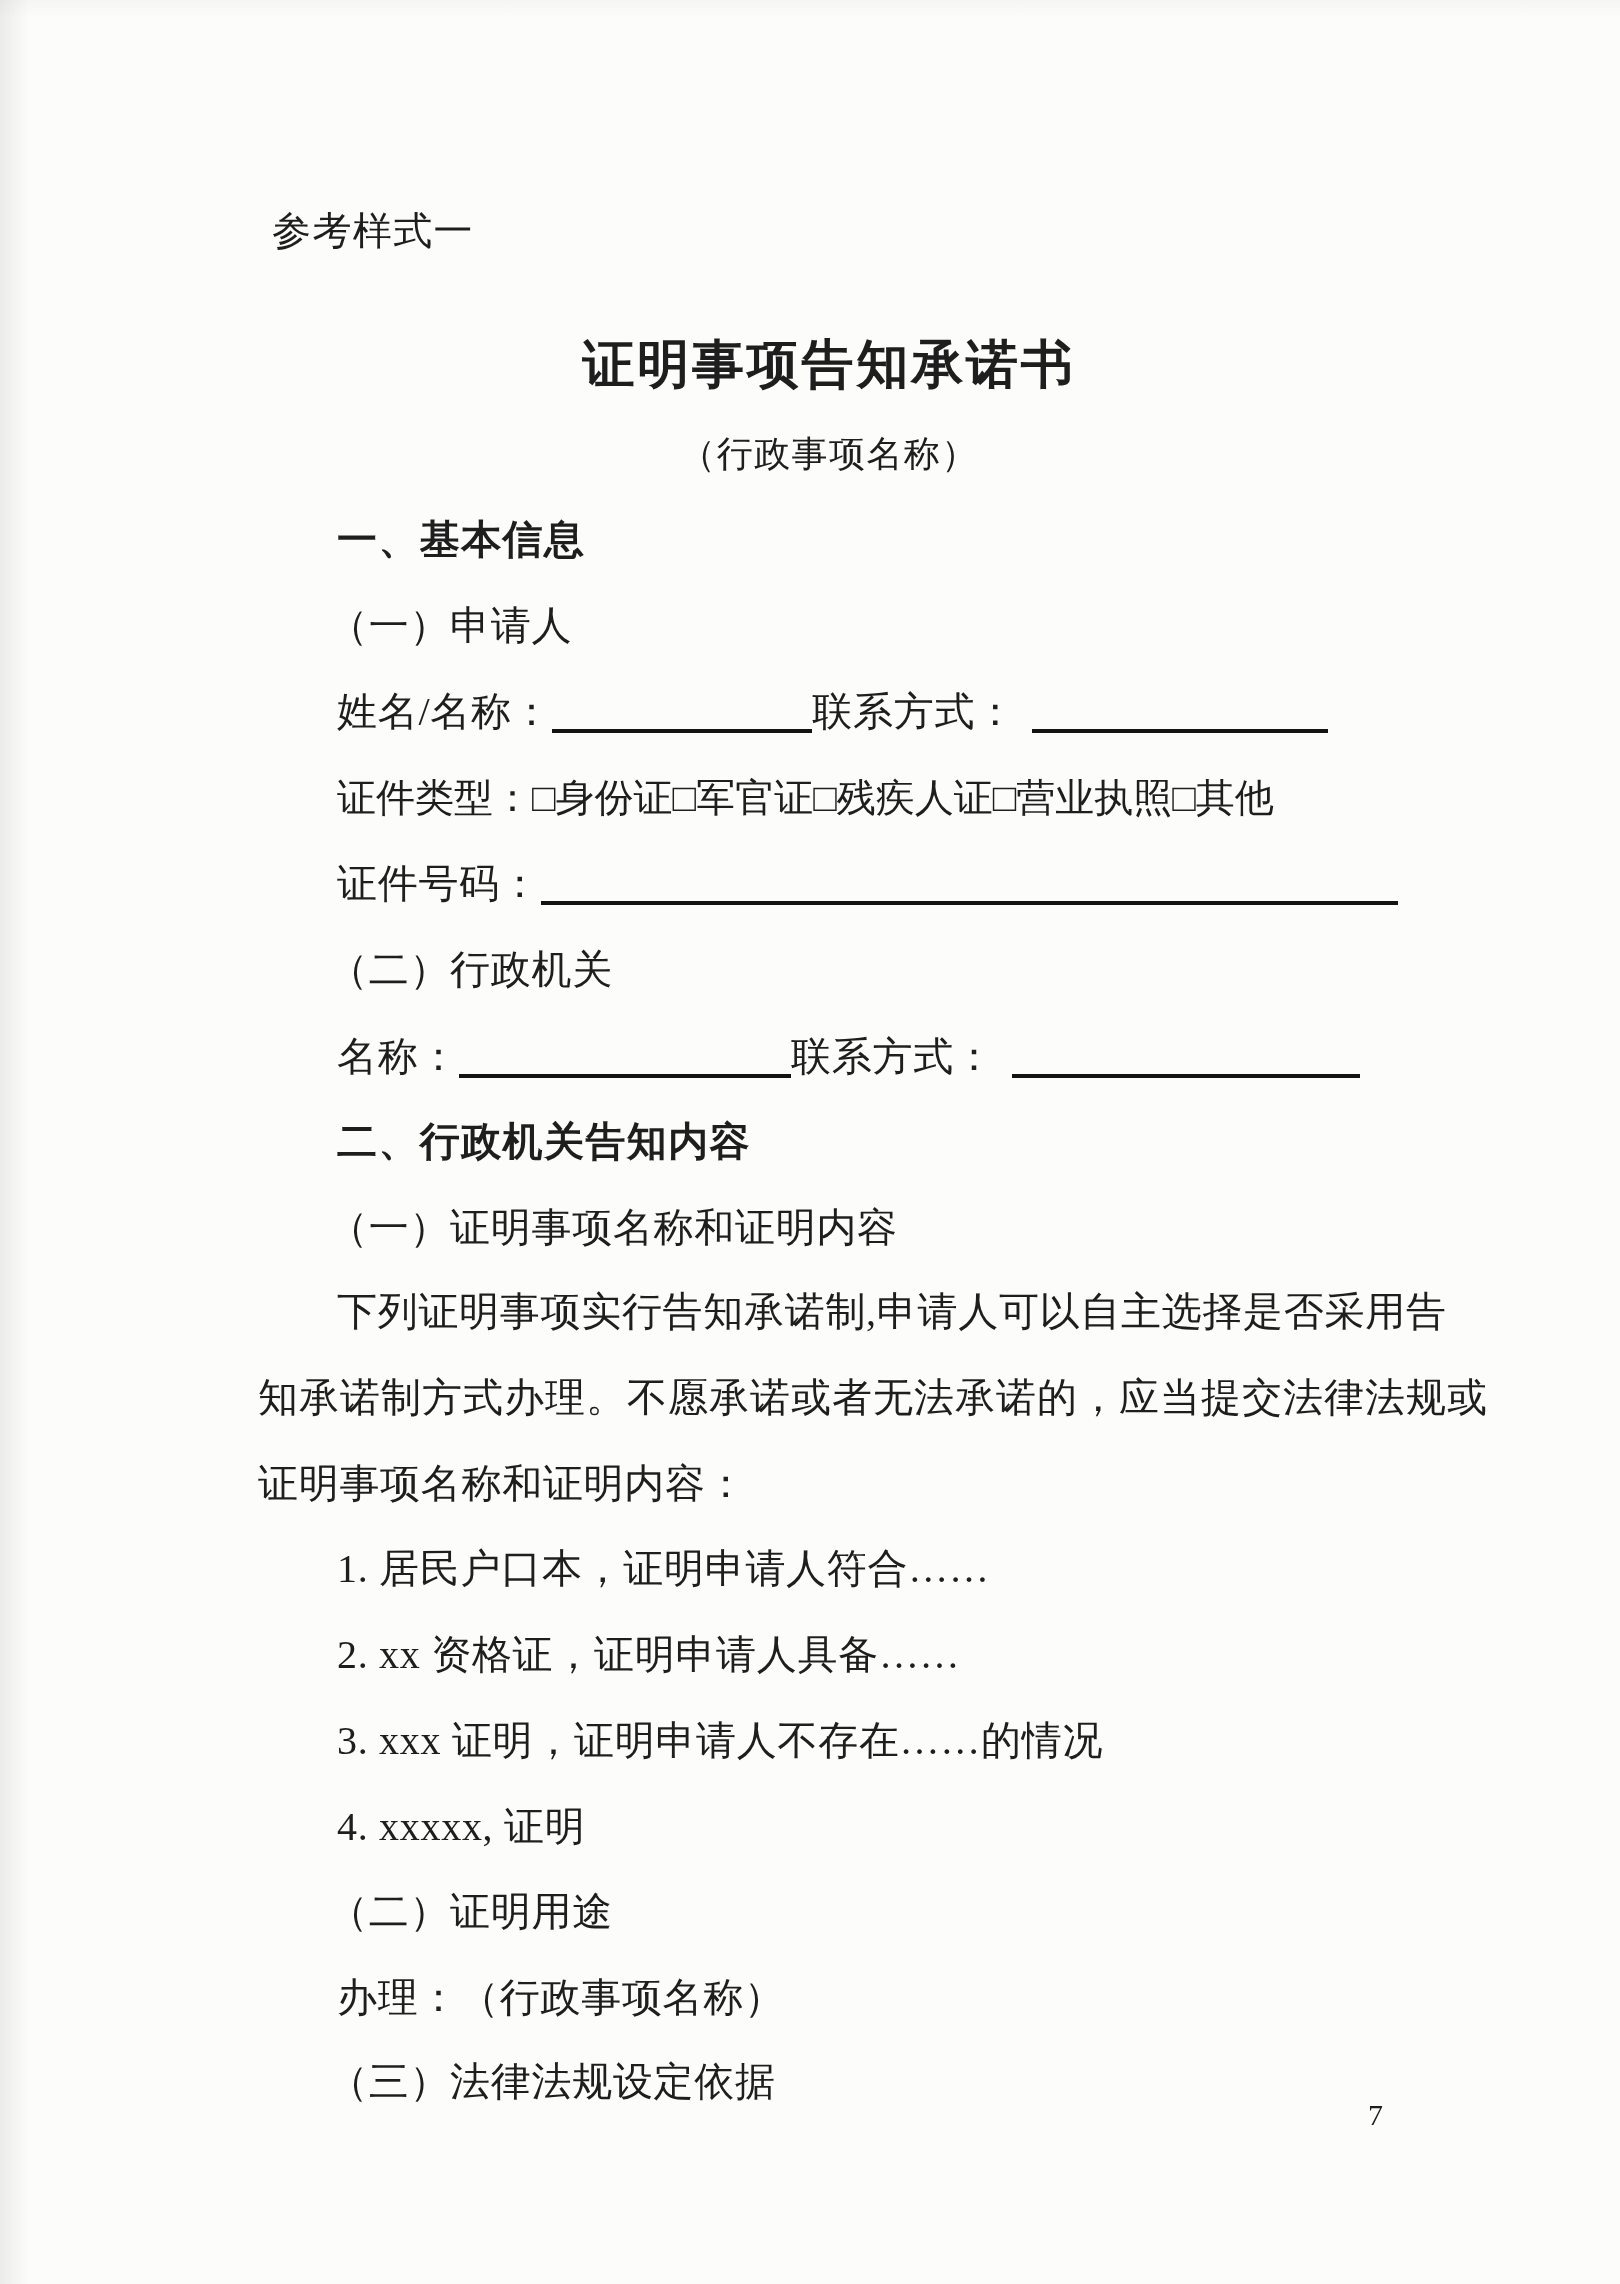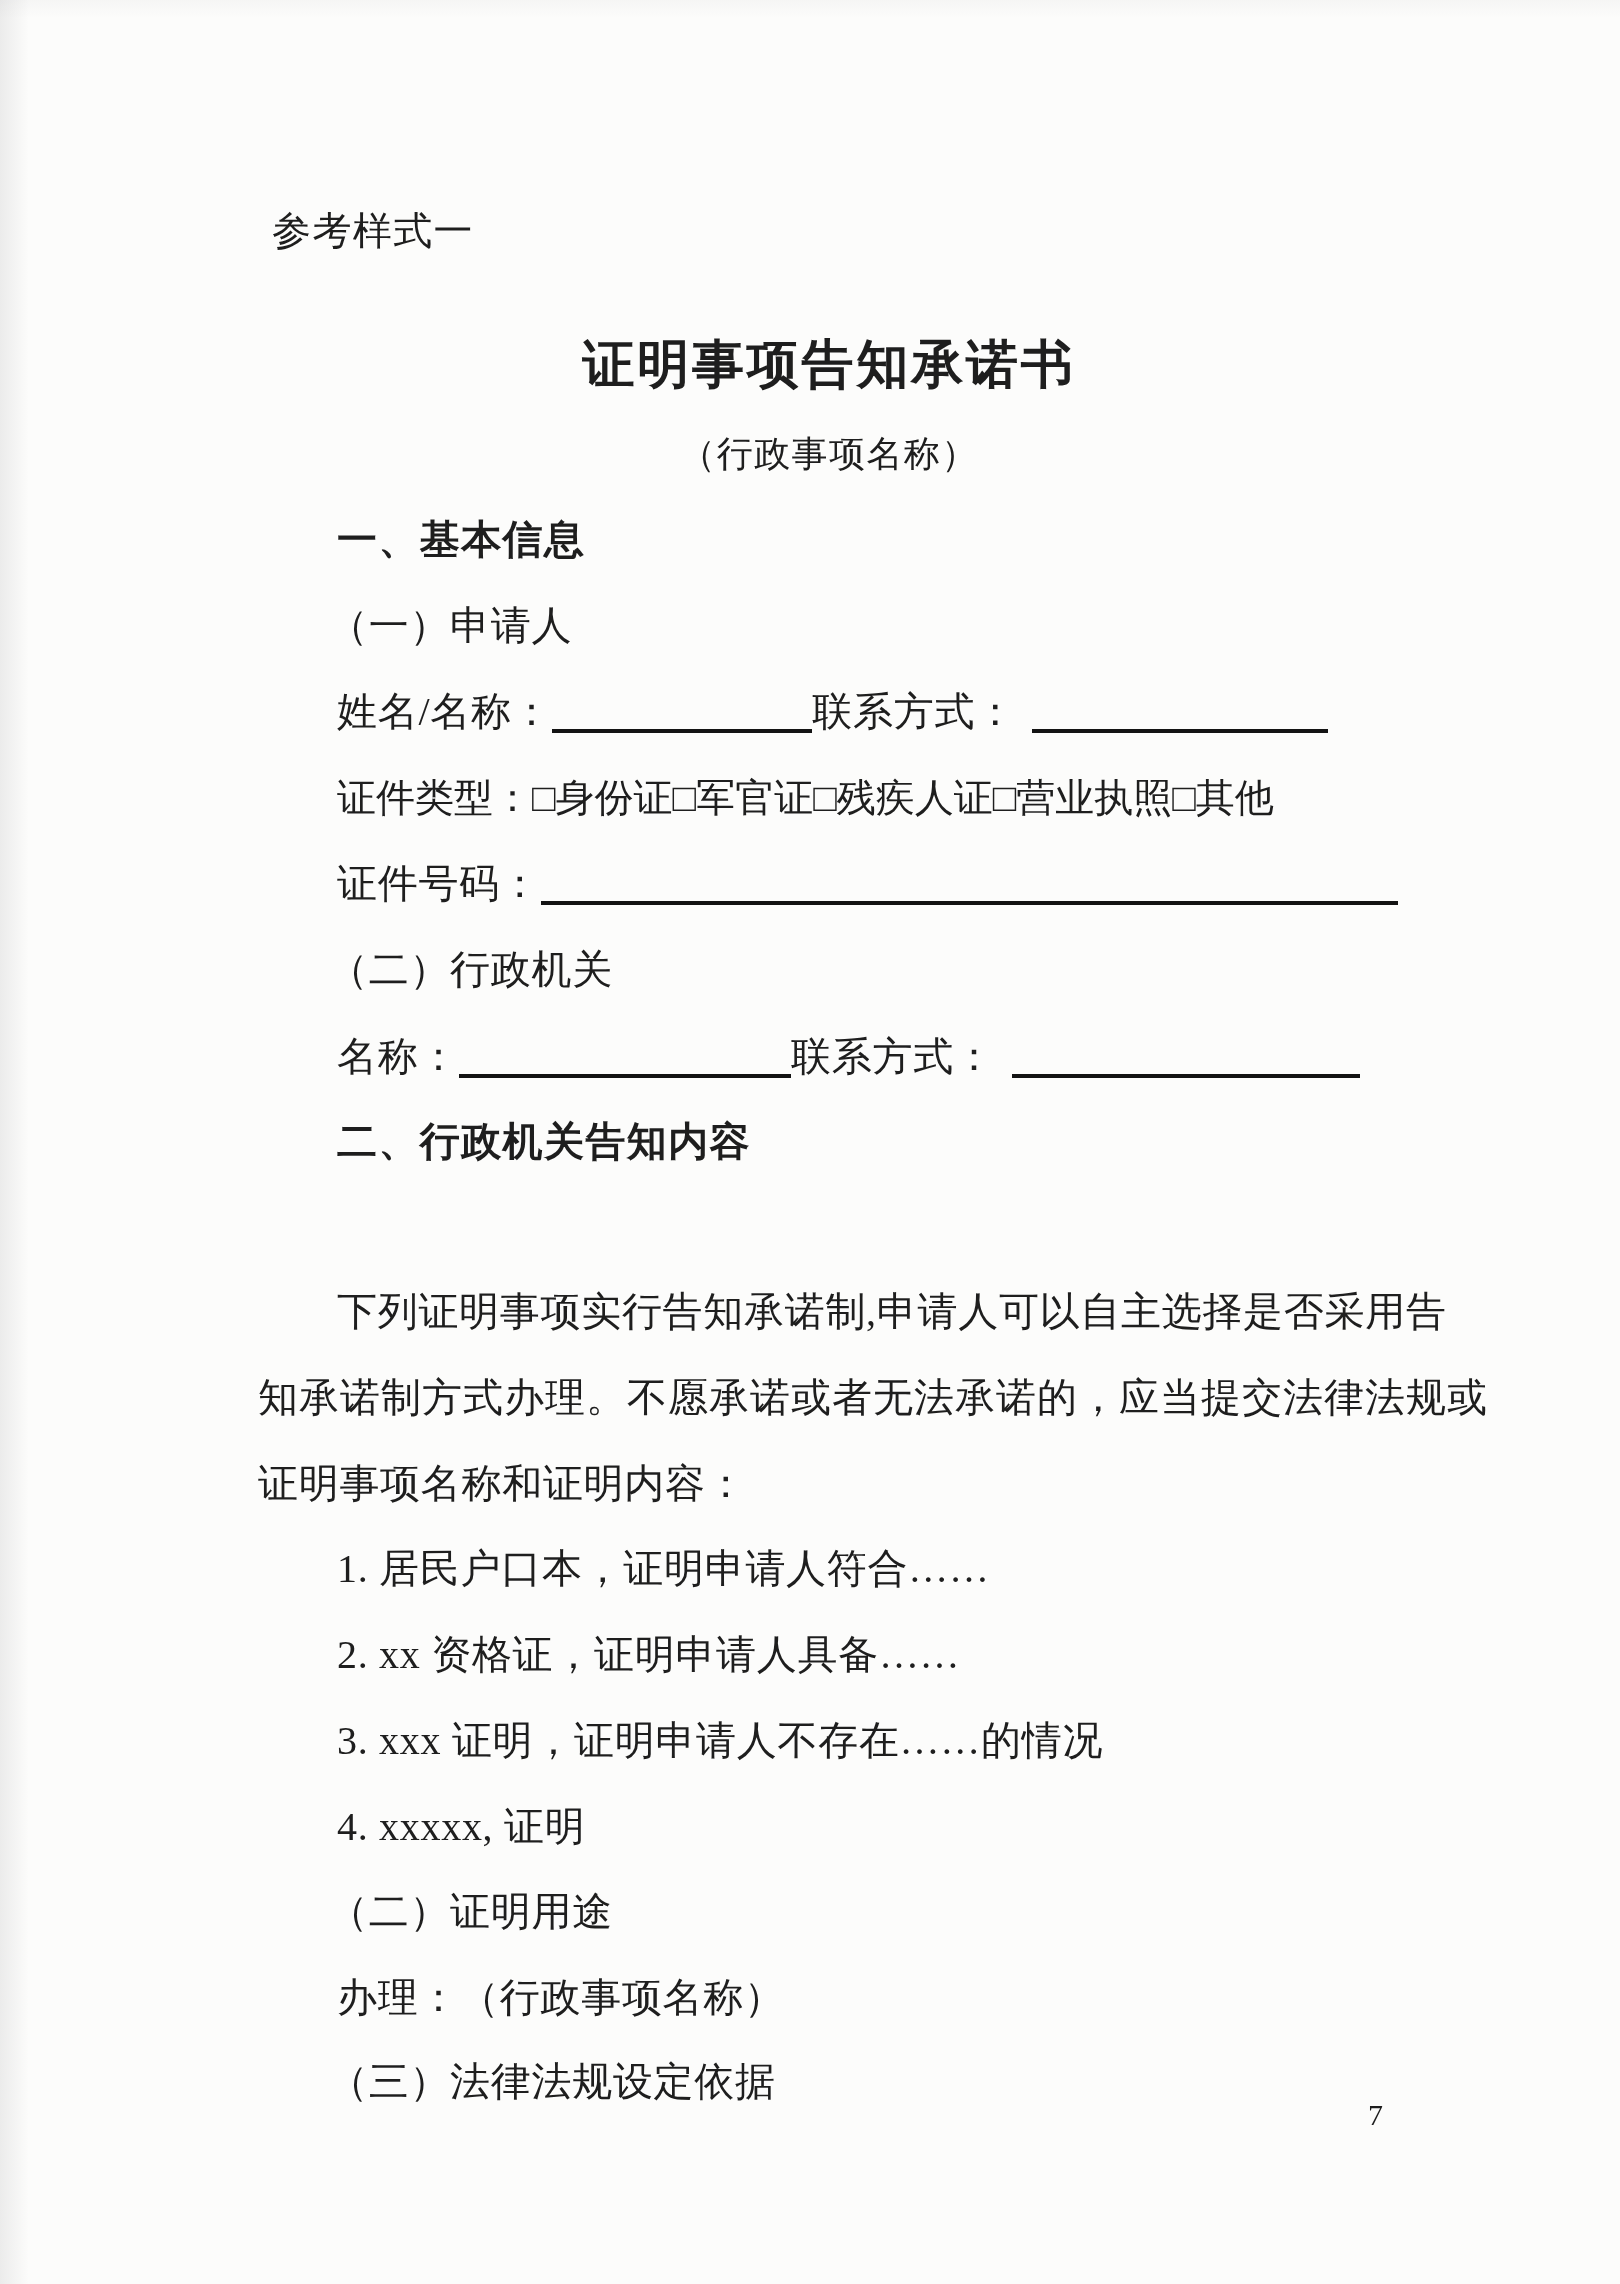--- a/index.html
+++ b/index.html
@@ -78,20 +78,21 @@
   </div>
 
   <div class="line" style="left:328px; top:950px;">（二）行政机关</div>
 
   <div class="line" style="left:337px; top:1037px;">
     <span>名称：</span><span class="ul" style="width:332px;"></span><span>联系方式：</span><span class="ul" style="width:348px; margin-left:17px;"></span>
   </div>
 
   <div class="line h1" style="left:337px; top:1122px;">二、行政机关告知内容</div>
 
+  <div class="line" style="left:328px; top:1208px;">（一）证明事项名称和证明内容</div>
 
   <div class="line" style="left:337px; top:1292px;">下列证明事项实行告知承诺制,申请人可以自主选择是否采用告</div>
   <div class="line" style="left:258px; top:1378px; letter-spacing:1px;">知承诺制方式办理。不愿承诺或者无法承诺的，应当提交法律法规或</div>
   <div class="line" style="left:258px; top:1464px;">证明事项名称和证明内容：</div>
 
   <div class="line" style="left:337px; top:1549px;">1. 居民户口本，证明申请人符合……</div>
   <div class="line" style="left:337px; top:1635px;">2. xx 资格证，证明申请人具备……</div>
   <div class="line" style="left:337px; top:1721px;">3. xxx 证明，证明申请人不存在……的情况</div>
   <div class="line" style="left:337px; top:1807px;">4. xxxxx, 证明</div>
 

